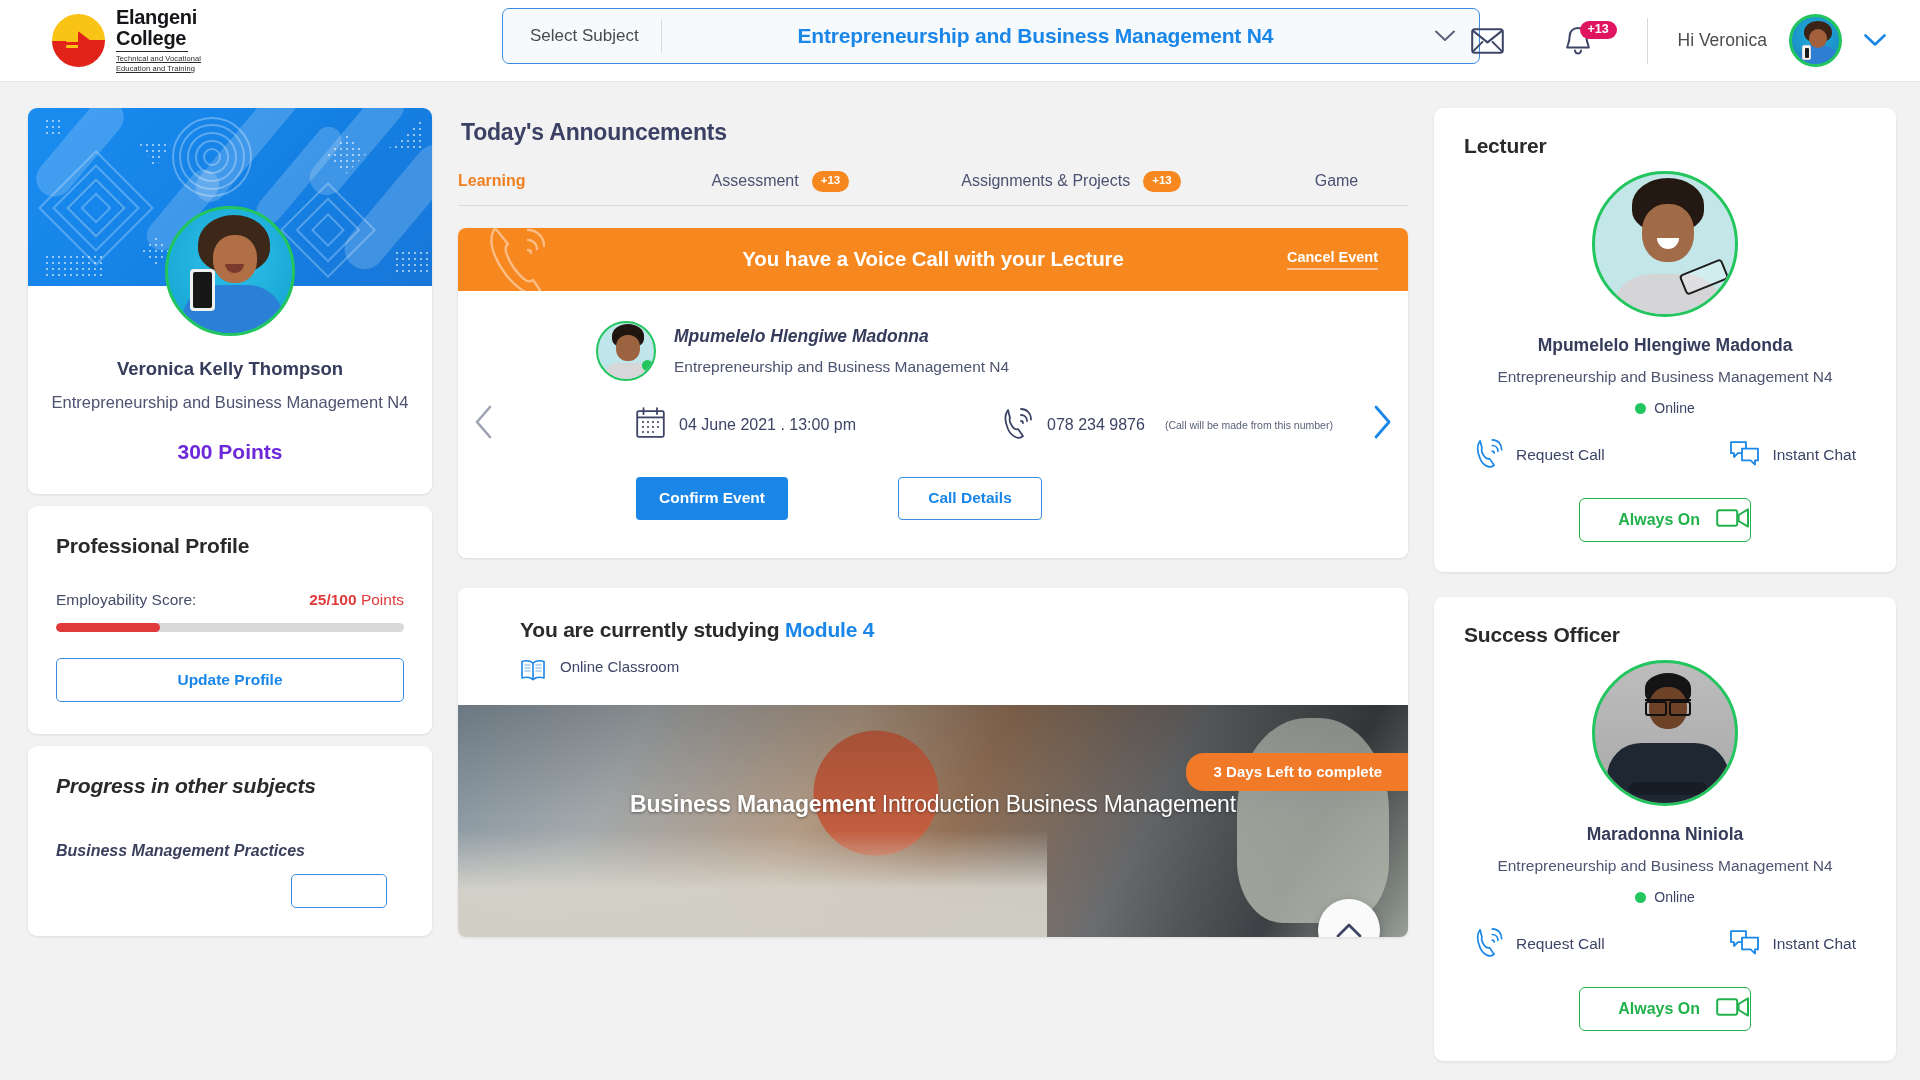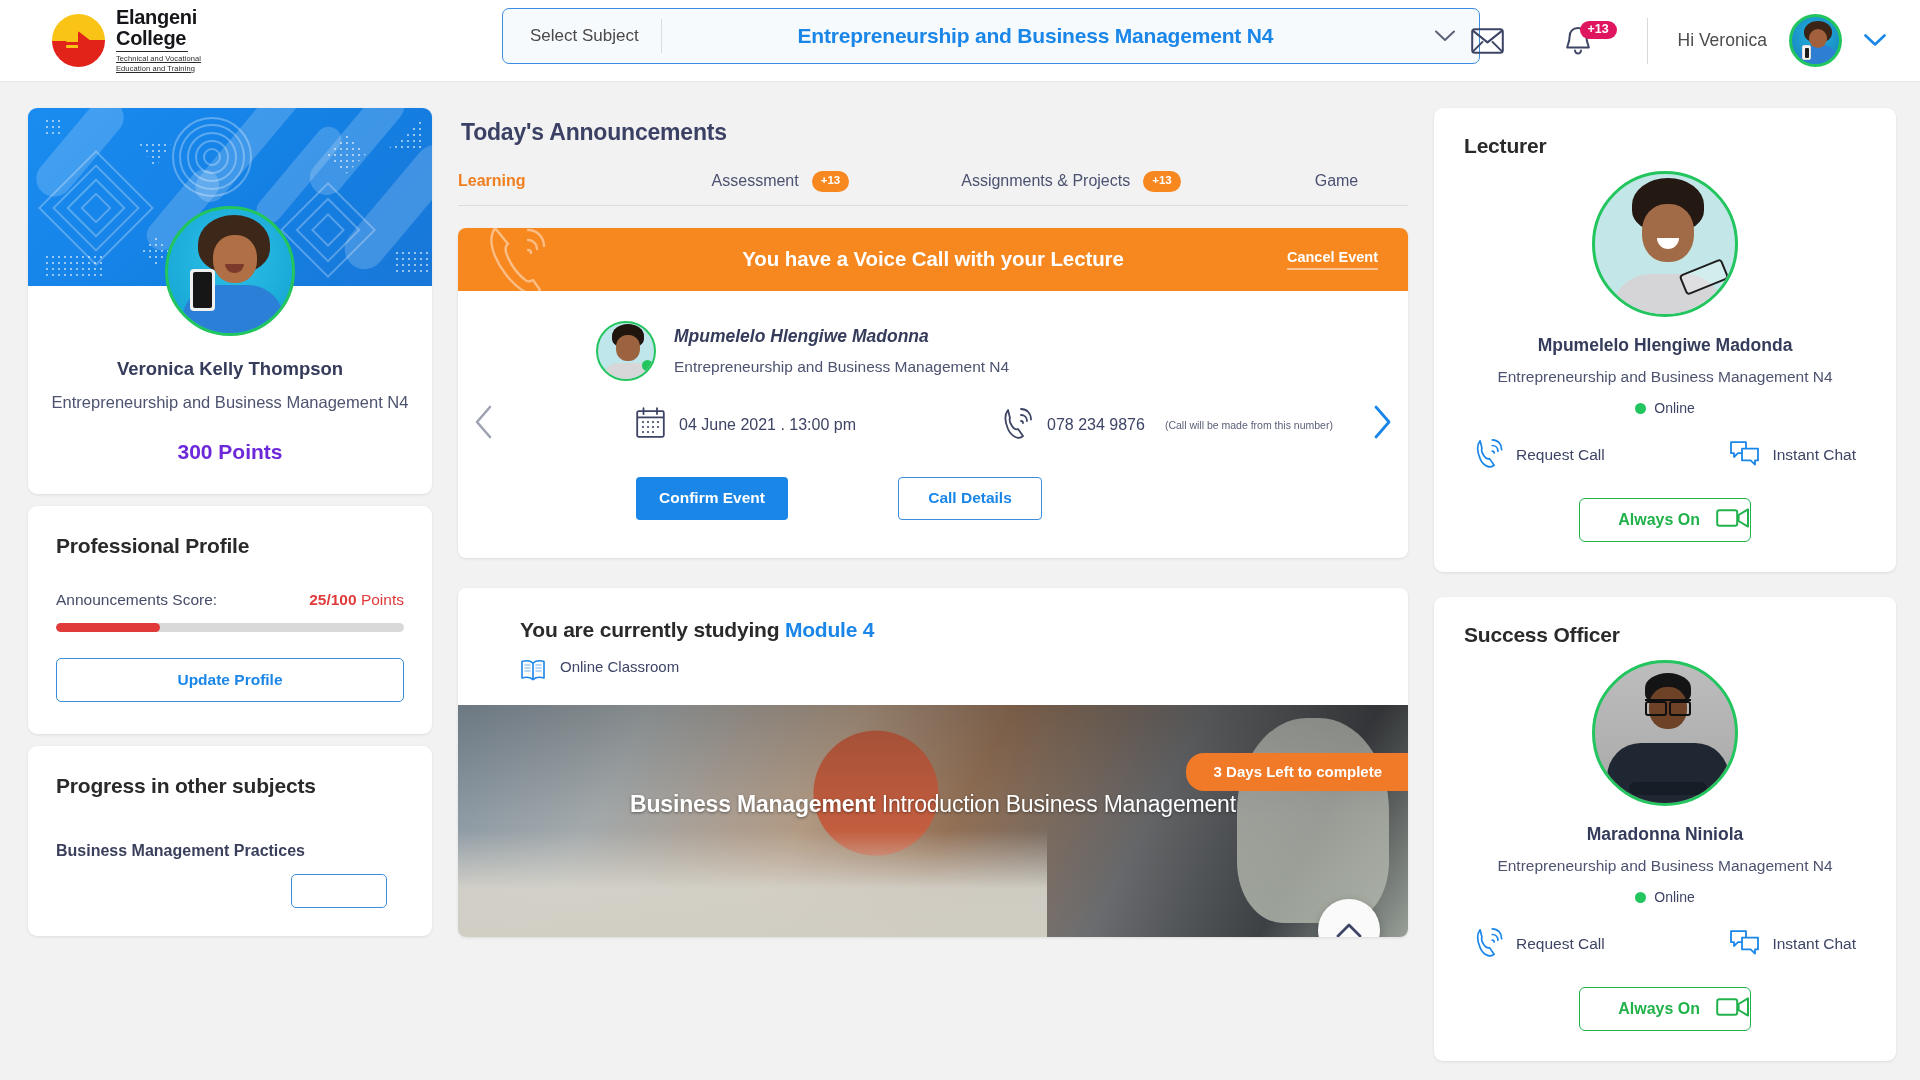--- a/index.html
+++ b/index.html
@@ -130,21 +130,21 @@
   .pp-bar { height: 9px; border-radius: 5px; background: #d9d9d9; margin-top: 14px; overflow: hidden; }
   .pp-fill { height: 100%; border-radius: 5px; background: #e03a3a; }
   .btn-outline {
     display: block; width: 100%; margin-top: 26px; height: 44px;
     border: 1px solid #3b8ede; border-radius: 5px; background: #fff;
     color: #1a86e8; font-size: 15.5px; font-weight: 700; cursor: pointer;
     font-family: "Liberation Sans", sans-serif;
   }
 
   
-  .po-card { padding: 28px 28px 28px; }
+  .po-card { padding: 28px 28px 28px; font-style: italic; }
   .po-title { font-size: 21px; font-weight: 700; color: #2a2a2a; letter-spacing: -.2px; }
   .po-sub { font-size: 16px; font-weight: 700; color: #3a3f5c; margin-top: 44px; }
   .po-btn-stub { width: 96px; height: 34px; border: 1px solid #3b8ede; border-radius: 5px; margin: 14px 0 0 235px; }
 
   
   .mid-title { font-size: 23px; font-weight: 700; color: #3b4164; padding: 11px 0 0 3px; letter-spacing: -.2px; }
   .tabs { display: flex; align-items: center; border-bottom: 1px solid #dcdcdc; margin-top: 25px; padding-bottom: 13px; }
   .tab { display: flex; align-items: center; gap: 13px; cursor: pointer; font-size: 16px; color: #4b5170; }
   .tab.active { color: #f07f20; font-weight: 700; }
   .tab-badge {
@@ -385,21 +385,21 @@
       <div class="profile-body">
         <div class="profile-name">Veronica Kelly Thompson</div>
         <div class="profile-subject">Entrepreneurship and Business Management N4</div>
         <div class="profile-points">300 Points</div>
       </div>
     </div>
 
     <div class="card pp-card">
       <div class="pp-title">Professional Profile</div>
       <div class="pp-row">
-        <span>Announcements Score:</span>
+        <span>Employability Score:</span>
         <span class="pp-score">
           <b>25/100</b><span> Points</span>
         </span>
       </div>
       <div class="pp-bar">
         <div class="pp-fill" id="pp-fill" style="width: 30%;"></div>
       </div>
       <button class="btn-outline">Update Profile</button>
     </div>
 

